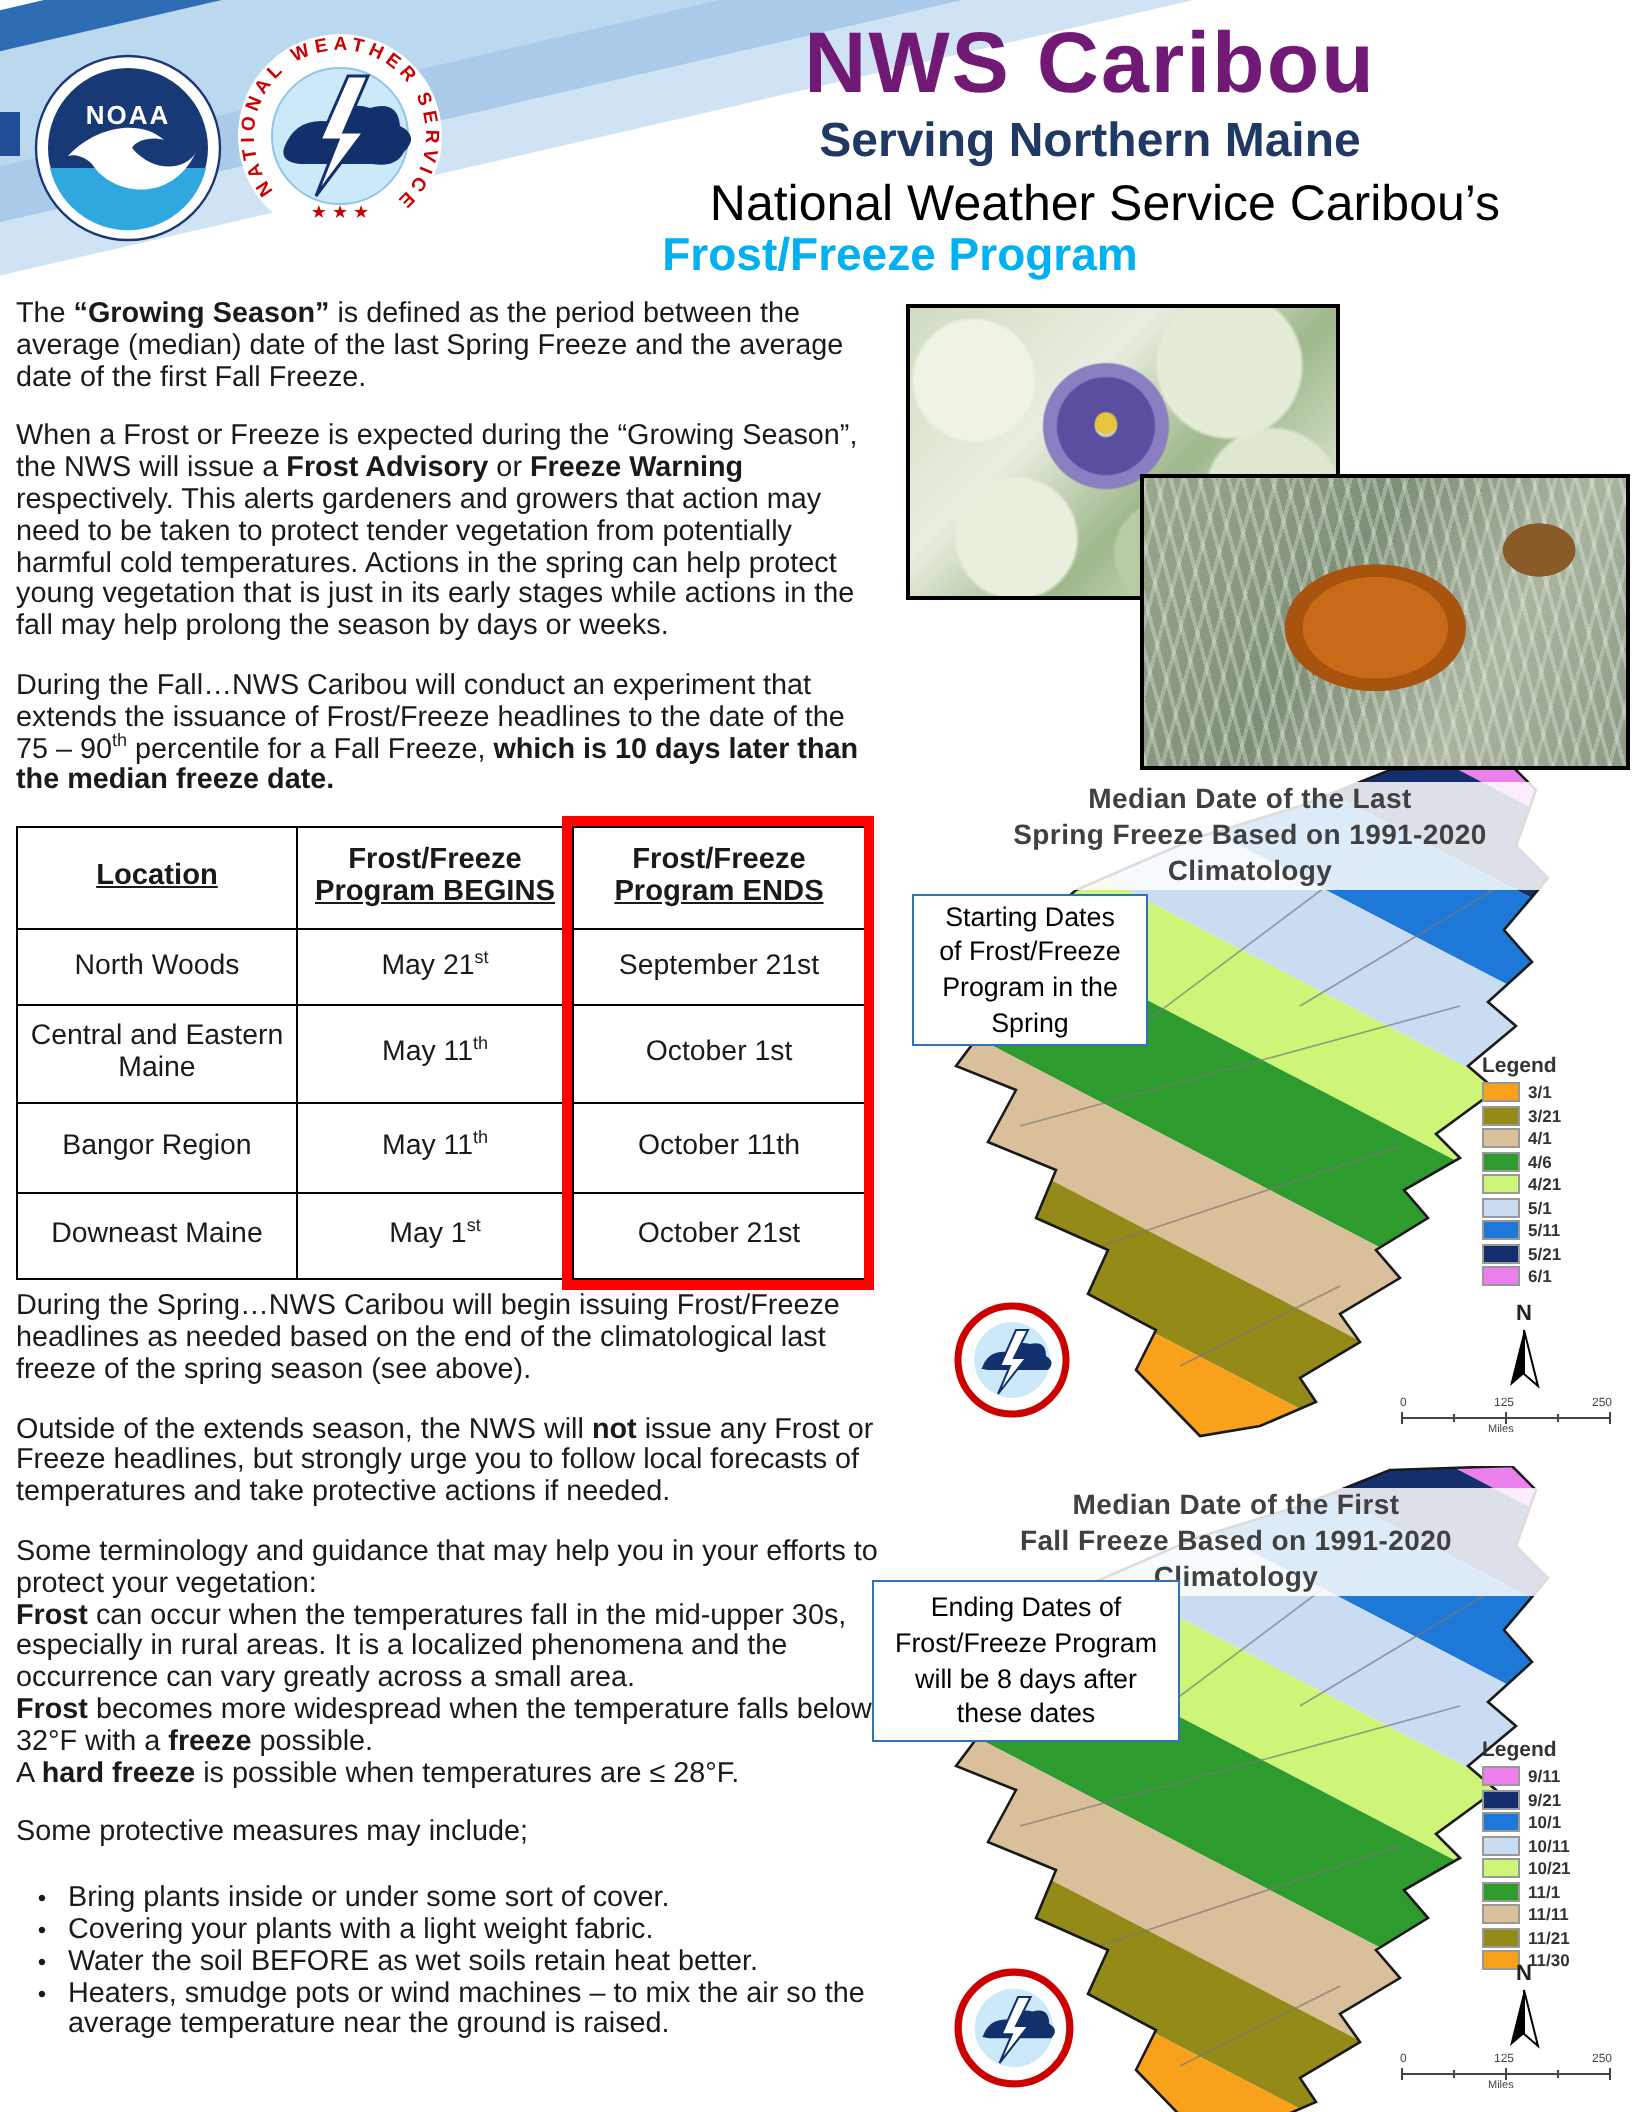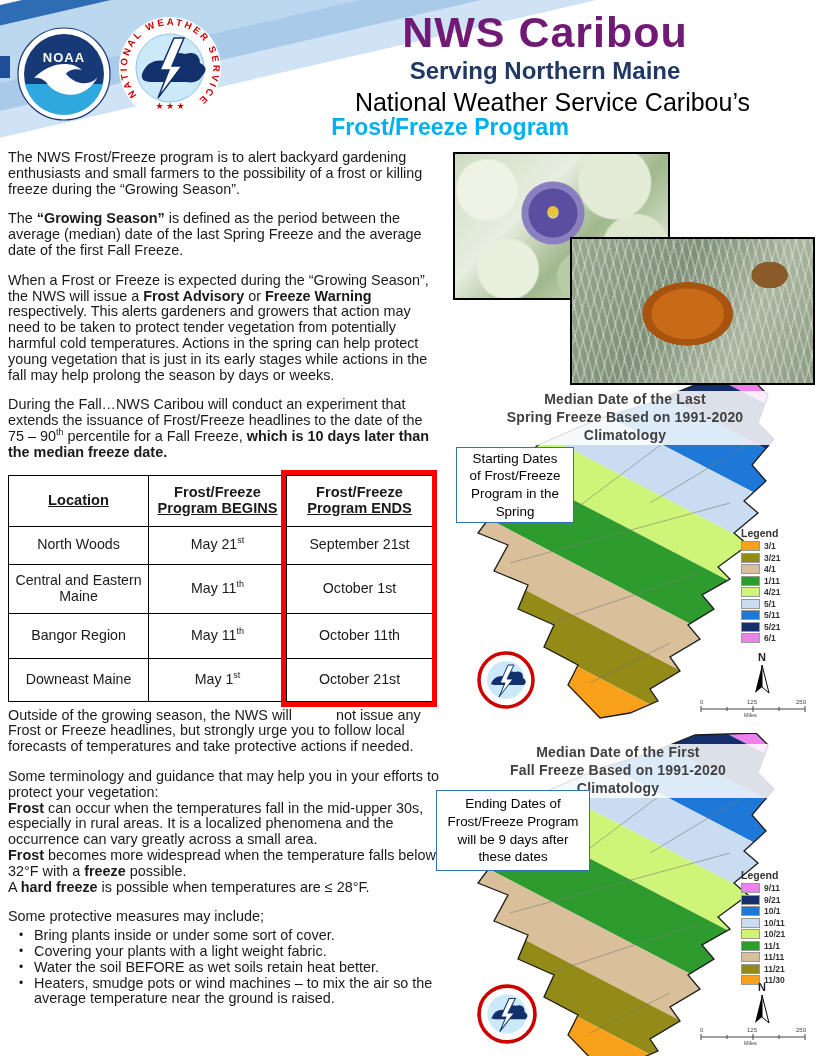--- a/index.html
+++ b/index.html
@@ -21,21 +21,21 @@
   .title-block{position:absolute;left:335px;top:10px;width:420px;text-align:center;}
   .main-title{font-size:43px;font-weight:bold;color:#701a75;letter-spacing:1px;line-height:1.05;}
   .sub-title{font-size:24px;font-weight:bold;color:#1f3864;margin-top:2px;}
   .line1{position:absolute;left:150px;top:88px;width:600px;text-align:right;
          font-size:25px;font-weight:normal;color:#000;}
   .line2{position:absolute;left:150px;top:114px;width:600px;text-align:center;
          font-size:23px;font-weight:bold;color:#00b0f0;}
   
   .left-col{position:absolute;left:8px;top:150px;width:433px;font-size:14.4px;line-height:15.8px;}
   .para{margin:0 0 14px 0;}
-  .para.tight{margin-bottom:3px;}
+  .para.tight{margin-bottom:17px;}
   .para.bullet{display:flex;margin-bottom:0;}
   .para.bullet .marker{width:26px;flex:0 0 26px;text-align:center;font-size:12px;}
   sup{font-size:9px;vertical-align:super;line-height:0;}
   
   .table-wrap{position:relative;margin:4px 0 6px 0;width:424px;}
   table.freeze{border-collapse:collapse;width:424px;table-layout:fixed;}
   table.freeze th,table.freeze td{border:1.6px solid #000;text-align:center;vertical-align:middle;padding:2px 4px;}
   table.freeze th{font-size:14.6px;font-weight:bold;height:46px;}
   table.freeze td{font-size:14.2px;}
   table.freeze tr:nth-child(1) td{height:33px;}
@@ -141,21 +141,20 @@
   <div class="title-block">
     <div class="main-title">NWS Caribou</div>
     <div class="sub-title">Serving Northern Maine</div>
   </div>
   <div class="line1">National Weather Service Caribou’s</div>
   <div class="line2">Frost/Freeze Program</div>
 </div>
 
 <div class="left-col">
   <div id="paras-top">
-      <div class="para"><span><span>The NWS Frost/Freeze program is to alert backyard gardening enthusiasts and small farmers to the possibility of a frost or killing freeze during the “Growing Season”.</span></span></div>
       <div class="para"><span><span>The </span><span style="font-weight: bold;">“Growing Season”</span><span> is defined as the period between the average (median) date of the last Spring Freeze and the average date of the first Fall Freeze.</span></span></div>
       <div class="para"><span><span>When a Frost or Freeze is expected during the “Growing Season”, the NWS will issue a </span><span style="font-weight: bold;">Frost Advisory</span><span> or </span><span style="font-weight: bold;">Freeze Warning</span><span> respectively. This alerts gardeners and growers that action may need to be taken to protect tender vegetation from potentially harmful cold temperatures. Actions in the spring can help protect young vegetation that is just in its early stages while actions in the fall may help prolong the season by days or weeks.</span></span></div>
       <div class="para"><span><span>During the Fall…NWS Caribou will conduct an experiment that extends the issuance of Frost/Freeze headlines to the date of the 75 – 90</span><sup>th</sup><span> percentile for a Fall Freeze, </span><span style="font-weight: bold;">which is 10 days later than the median freeze date.</span></span></div>
     </div>
 
   <div class="table-wrap">
     <table class="freeze">
       <colgroup>
           <col class="c1">
           <col class="c2">
@@ -188,21 +187,22 @@
             <td>Downeast Maine</td>
             <td>May 1<sup>st</sup></td>
             <td>October 21st</td>
           </tr>
         </tbody>
     </table>
     <div class="red-overlay"></div>
   </div>
 
   <div id="paras-bottom">
-      <div class="para"><span><span>Outside of the growing season, the NWS will </span><span style="font-weight: normal; margin-left: 40px;">not</span><span> issue any Frost or Freeze headlines, but strongly urge you to follow local forecasts of temperatures and take protective actions if needed.</span></span></div>
+      <div class="para"><span><span>During the Spring…NWS Caribou will begin issuing Frost/Freeze headlines as needed based on the end of the climatological last freeze of the spring season (see above).</span></span></div>
+      <div class="para"><span><span>Outside of the extends season, the NWS will </span><span style="font-weight: bold;">not</span><span> issue any Frost or Freeze headlines, but strongly urge you to follow local forecasts of temperatures and take protective actions if needed.</span></span></div>
       <div class="para"><span><span>Some terminology and guidance that may help you in your efforts to protect your vegetation:</span><br><span style="font-weight: bold;">Frost</span><span> can occur when the temperatures fall in the mid-upper 30s, especially in rural areas. It is a localized phenomena and the occurrence can vary greatly across a small area.</span><br><span style="font-weight: bold;">Frost</span><span> becomes more widespread when the temperature falls below 32°F with a </span><span style="font-weight: bold;">freeze</span><span> possible.</span><br><span>A </span><span style="font-weight: bold;">hard freeze</span><span> is possible when temperatures are ≤ 28°F.</span></span></div>
       <div class="para tight"><span><span>Some protective measures may include;</span></span></div>
       <div class="para tight bullet">
         <span class="marker">•</span>
         <span><span>Bring plants inside or under some sort of cover.</span></span>
       </div>
       <div class="para tight bullet">
         <span class="marker">•</span>
         <span><span>Covering your plants with a light weight fabric.</span></span>
       </div>
@@ -261,21 +261,21 @@
       <div class="legend-row">
         <span class="sw" style="background: rgb(147, 138, 23);"></span>
         <span class="lb">3/21</span>
       </div>
       <div class="legend-row">
         <span class="sw" style="background: rgb(217, 192, 154);"></span>
         <span class="lb">4/1</span>
       </div>
       <div class="legend-row">
         <span class="sw" style="background: rgb(46, 155, 46);"></span>
-        <span class="lb">1/11</span>
+        <span class="lb">4/6</span>
       </div>
       <div class="legend-row">
         <span class="sw" style="background: rgb(206, 245, 119);"></span>
         <span class="lb">4/21</span>
       </div>
       <div class="legend-row">
         <span class="sw" style="background: rgb(201, 220, 242);"></span>
         <span class="lb">5/1</span>
       </div>
       <div class="legend-row">
@@ -320,21 +320,21 @@
     <line x1="79" y1="1" x2="79" y2="5" stroke="#444" stroke-width="1"></line>
     <line x1="105" y1="0" x2="105" y2="6" stroke="#444" stroke-width="1"></line>
   </svg>
 </div>
 
 <div class="map-title mt-1">Median Date of the First
 Fall Freeze Based on 1991-2020
 Climatology</div>
 <div class="callout co-1">Ending Dates of
 Frost/Freeze Program
-will be 9 days after
+will be 8 days after
 these dates</div>
 <svg class="map-svg ms-1" id="map-svg-1" viewBox="0 0 366 350">
     <defs>
       <clipPath id="land-1">
         <path d="M245,2 L306,0 L318,12 L308,40 L324,56 L302,82 L316,98 L294,118 L308,130 L284,150 L298,162 L268,184 L280,196 L252,212 L264,226 L238,242 L250,256 L220,274 L230,288 L200,306 L208,318 L180,330 L150,335 L118,302 L128,282 L94,264 L104,242 L68,226 L78,202 L44,188 L58,162 L28,150 L46,126 L18,112 L58,88 L88,62 L148,36 L200,20 Z"></path>
       </clipPath>
     </defs>
     <g clip-path="url(#land-1)">
       <rect x="330" y="-250" width="34" height="480" fill="#ec80ec" transform="rotate(117.5 330 -10)"></rect>
       <rect x="364" y="-250" width="40" height="480" fill="#142f6b" transform="rotate(117.5 330 -10)"></rect>

